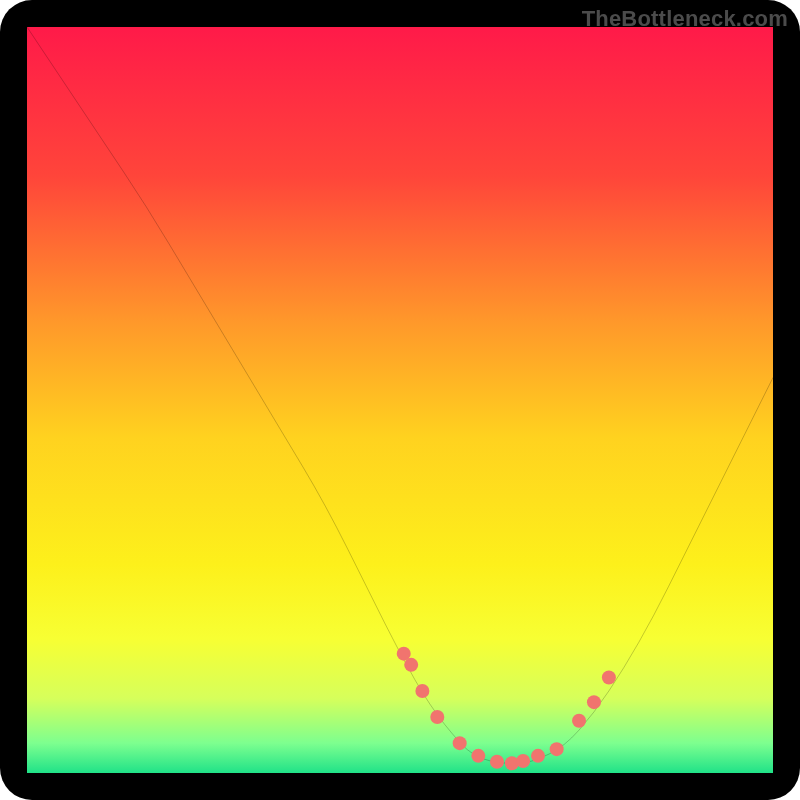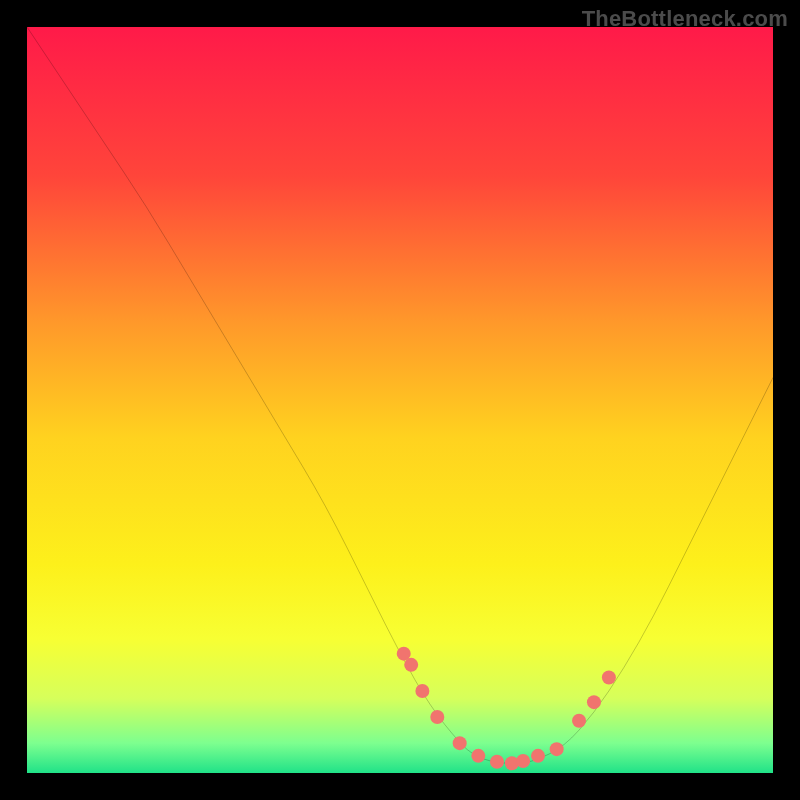--- a/index.html
+++ b/index.html
@@ -8,20 +8,21 @@
     width: 800px;
     height: 800px;
     overflow: hidden;
     font-family: Arial, Helvetica, sans-serif;
   }
   .frame {
     position: relative;
     width: 800px;
     height: 800px;
     background: #000;
+    border-radius: 32px;
   }
   .watermark {
     position: absolute;
     top: 6px;
     right: 12px;
     color: #4b4b4b;
     font-size: 22px;
     font-weight: 600;
     letter-spacing: 0.2px;
     z-index: 5;

